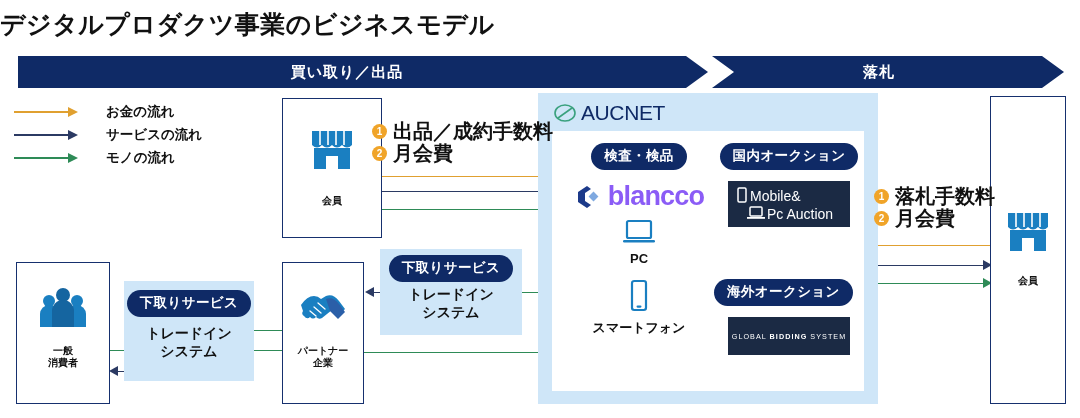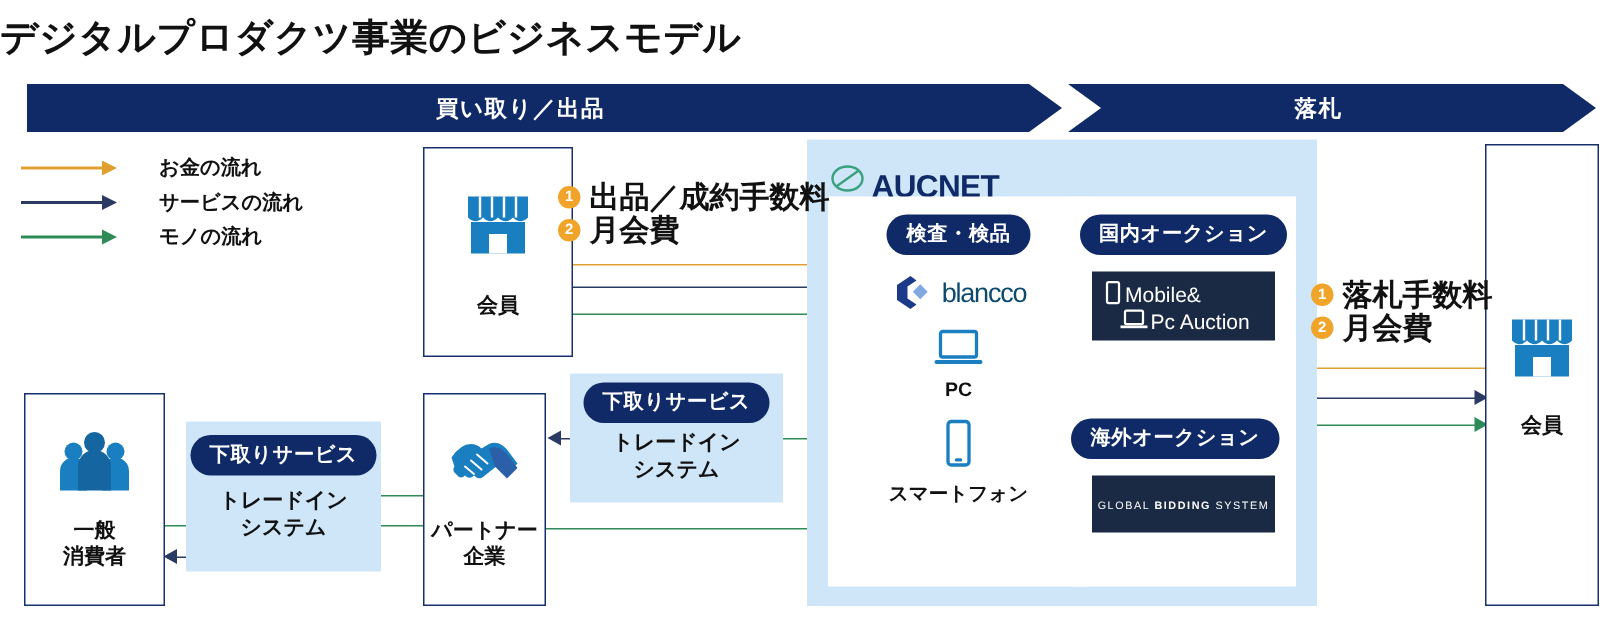--- a/index.html
+++ b/index.html
@@ -45,21 +45,21 @@
   .lg-line i{position:absolute;left:0;top:4px;width:56px;height:2px;display:block;}
   .lg-line b{position:absolute;left:54px;top:0;width:0;height:0;
     border-top:5px solid transparent;border-bottom:5px solid transparent;
     border-left:10px solid currentColor;}
   .lg-txt{font-size:13.5px;font-weight:bold;color:#111;white-space:nowrap;}
 
   
   .obox{border:1.5px solid #16306e;background:#fff;box-sizing:border-box;}
   .node-label{
     position:absolute;left:0;width:100%;text-align:center;
-    font-size:14px;font-weight:bold;line-height:1.18;color:#111;
+    font-size:10px;font-weight:bold;line-height:1.18;color:#111;
     white-space:pre-line;
   }
 
   
   #member-left{top:98px;left:282px;width:100px;height:140px;}
   #member-left .node-label{top:96px;}
   #member-left .ic{position:absolute;left:50%;top:28px;transform:translateX(-50%);}
 
   
   #consumer{top:262px;left:16px;width:94px;height:142px;}
@@ -92,36 +92,36 @@
   #tradein-left .pwrap{top:9px;}
   #tradein-left .tbody{top:43px;}
   #tradein-mid{top:249px;left:380px;width:142px;height:86px;}
   #tradein-mid .pwrap{top:6px;}
   #tradein-mid .tbody{top:36px;}
 
   
   #aucnet{top:93px;left:538px;width:340px;height:311px;background:#cfe6f8;}
   #auc-logo{position:absolute;top:8px;left:16px;display:flex;align-items:center;}
   #auc-logo .glyph{width:22px;height:22px;margin-right:5px;}
-  #auc-logo .auctxt{font-size:21px;font-weight:bold;color:#0f2a66;letter-spacing:-0.4px;margin-top:12px;}
+  #auc-logo .auctxt{font-size:21px;font-weight:normal;color:#0f2a66;letter-spacing:-0.4px;}
 
   .wpanel{position:absolute;background:#fff;}
   #panel-insp{top:38px;left:14px;width:174px;height:260px;}
   #panel-auc{top:38px;left:176px;width:150px;height:260px;}
 
   .ppill{position:absolute;left:0;width:100%;text-align:center;}
   #panel-insp .ppill{top:12px;}
   #panel-auc .ppill{top:12px;}
   #pill-overseas{position:absolute;top:148px;left:0;width:100%;}
 
   
   #blancco{position:absolute;top:50px;left:0;width:100%;
     display:flex;align-items:center;justify-content:center;}
   #blancco .bmark{width:28px;height:28px;margin-right:6px;}
-  #blancco .btext{font-size:18px;font-weight:normal;color:#0c4a6e;letter-spacing:-0.8px;}
+  #blancco .btext{font-size:27px;font-weight:bold;color:#8b5cf6;letter-spacing:-0.8px;}
 
   .device{position:absolute;left:0;width:100%;text-align:center;}
   .device .dlabel{font-size:13px;font-weight:bold;color:#111;margin-top:2px;white-space:nowrap;}
   #dev-pc{top:88px;}
   #dev-phone{top:148px;}
   #dev-tablet{top:215px;}
 
   
   .logobox{position:absolute;background:#1b2a44;display:flex;align-items:center;justify-content:center;}
   #logo-mpa{top:50px;left:14px;width:122px;height:46px;}

